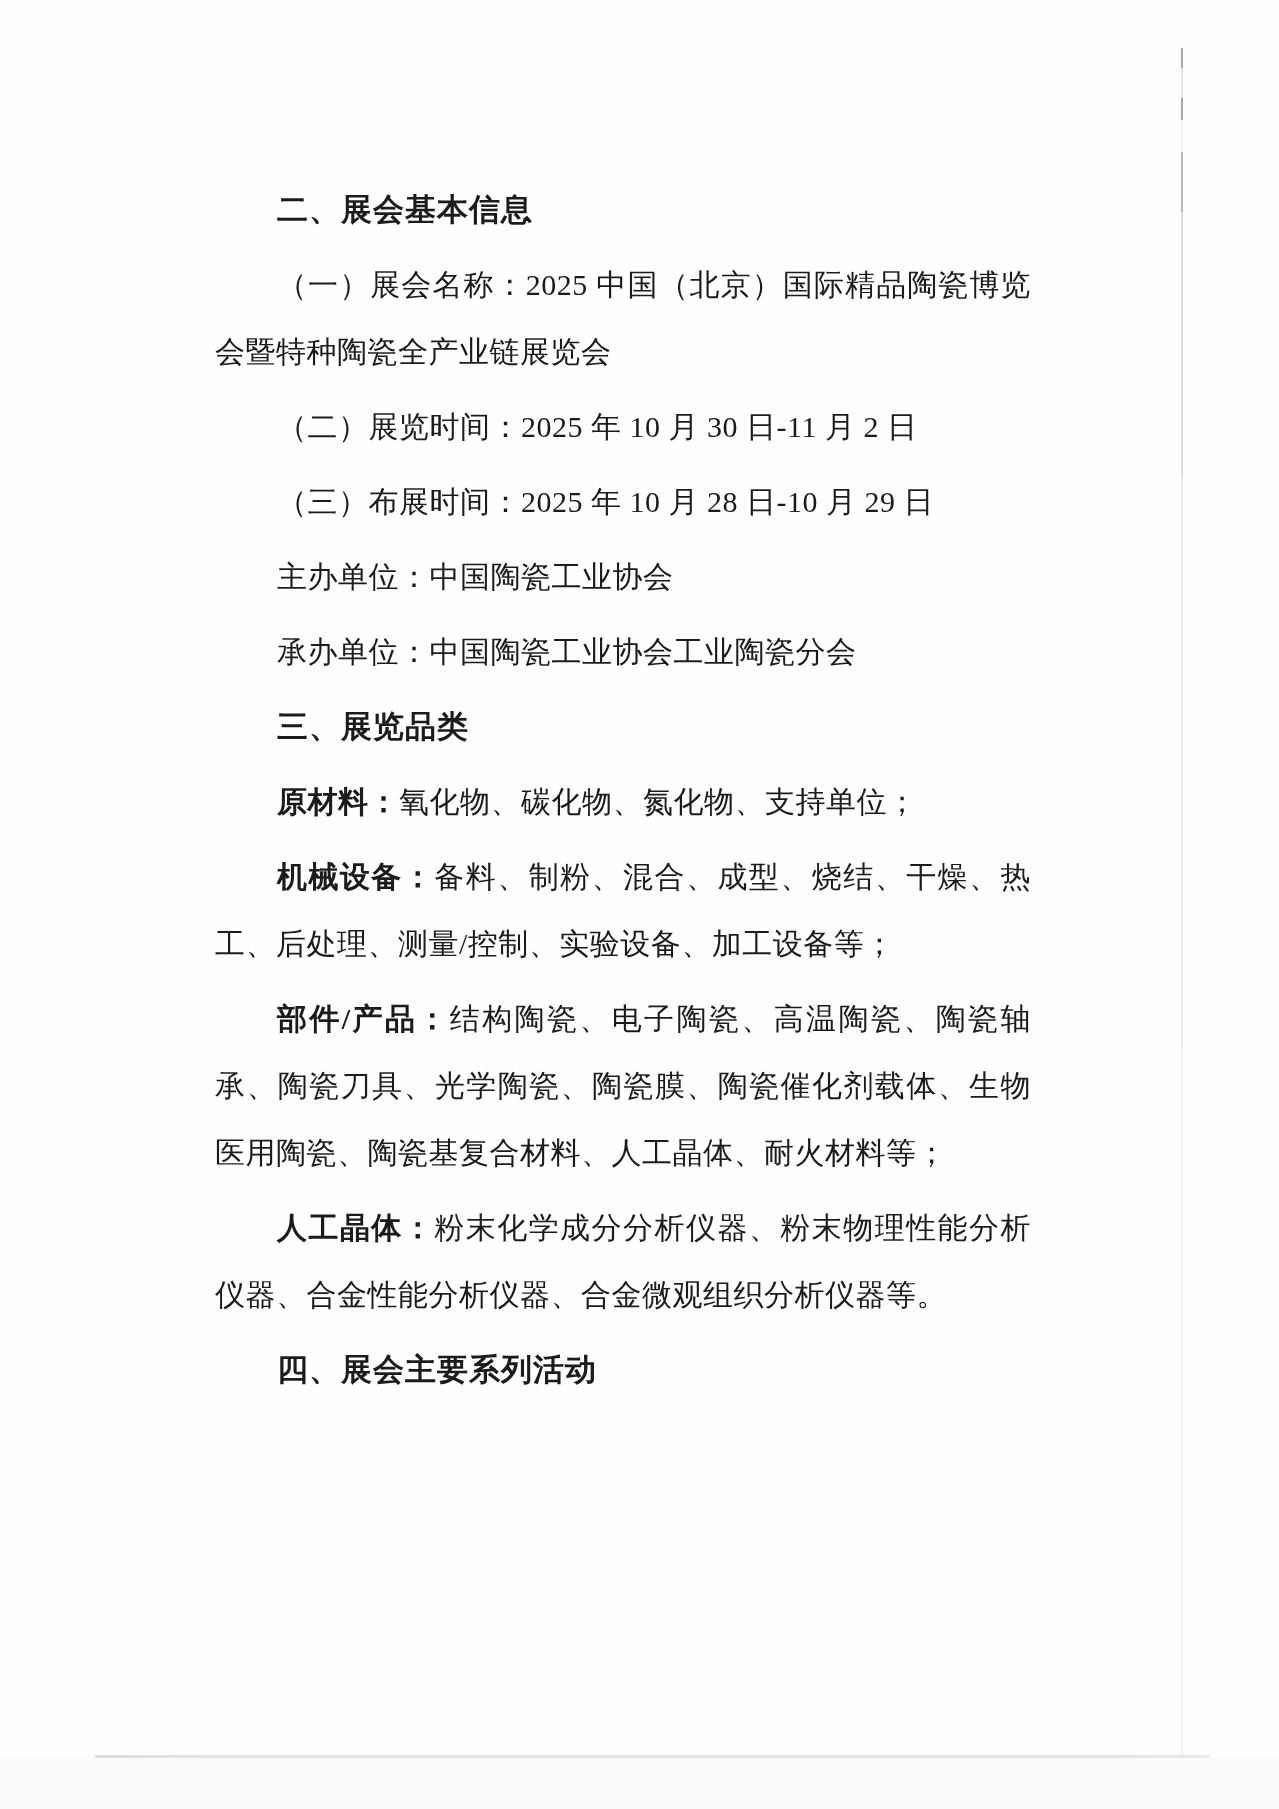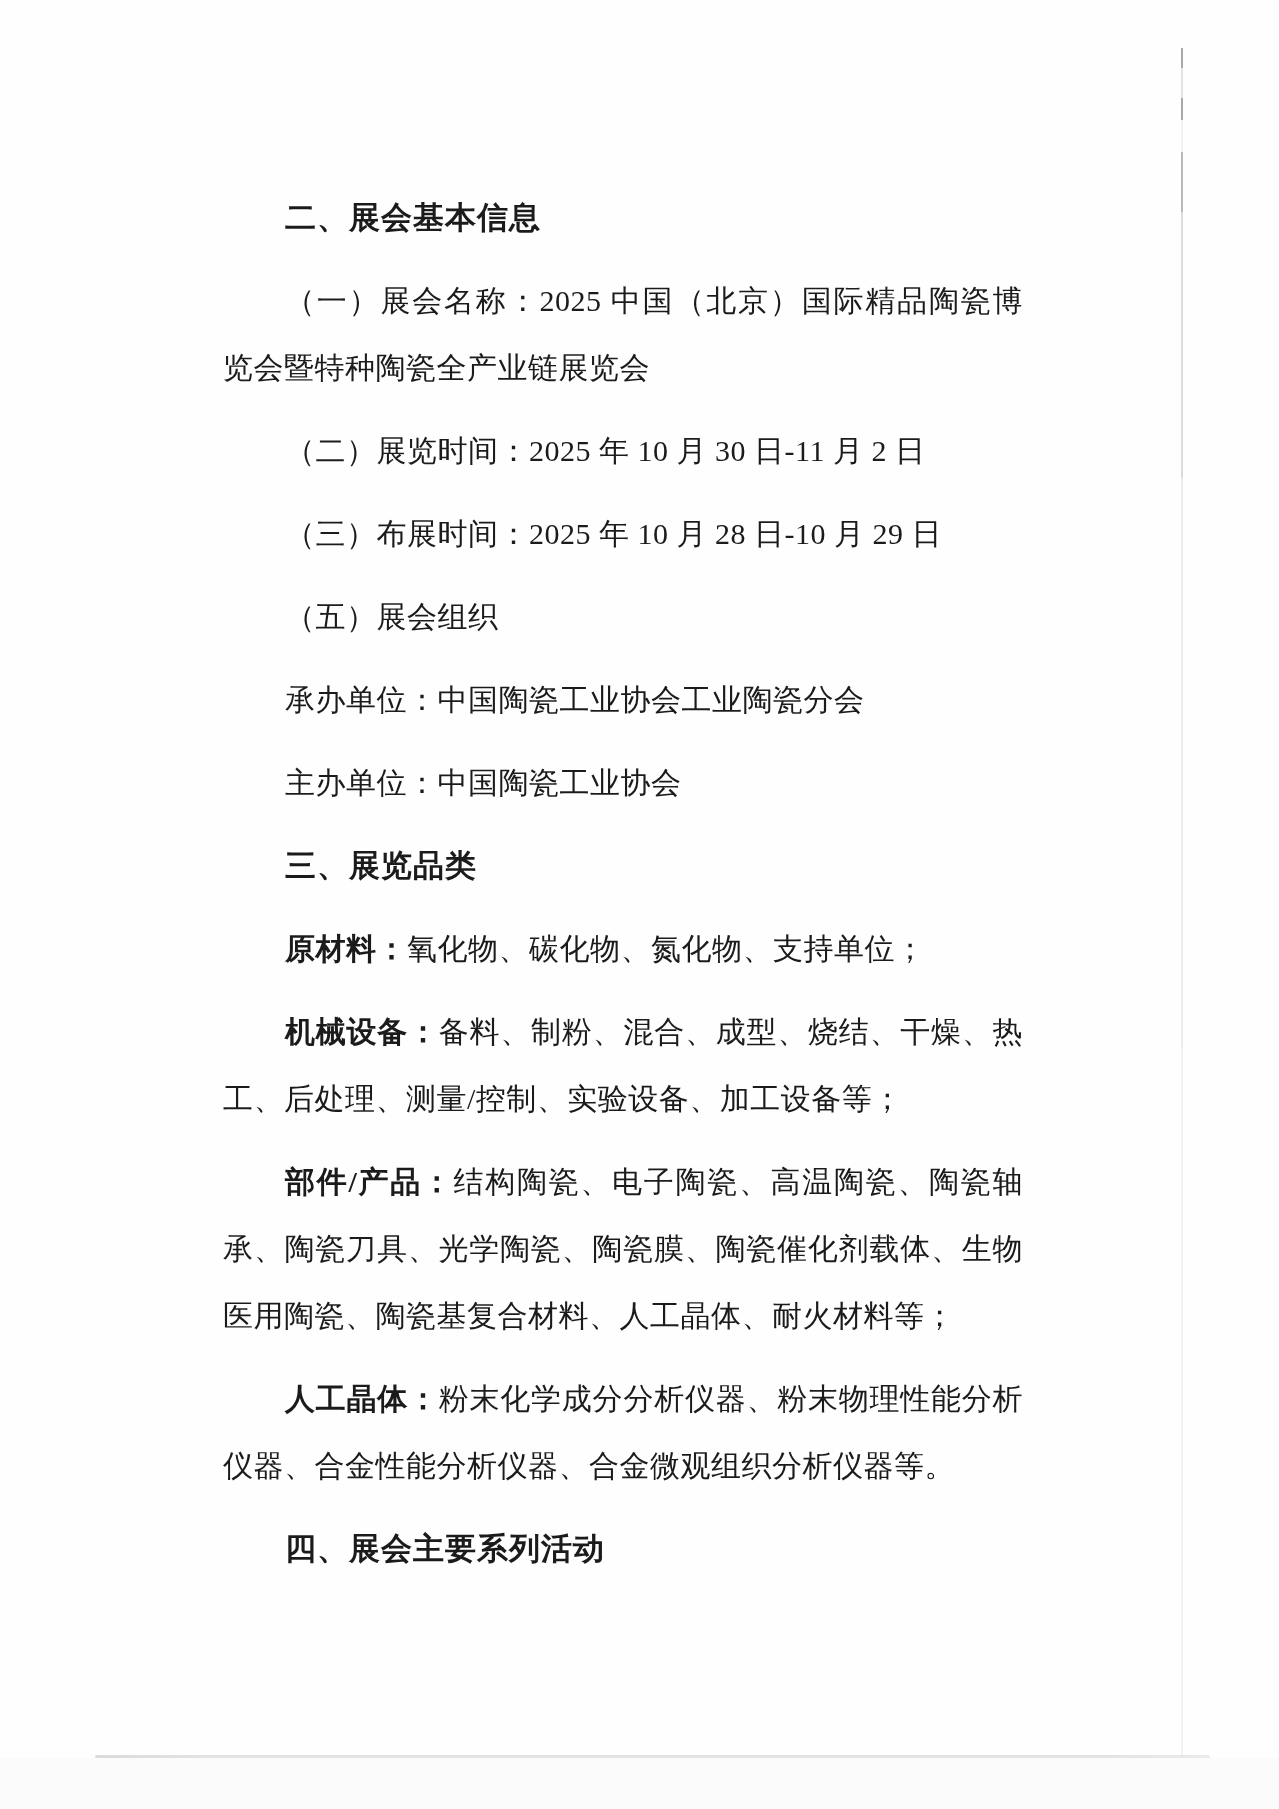--- a/index.html
+++ b/index.html
@@ -20,21 +20,21 @@
     background: #fefefe;
   }
   .content {
     position: absolute;
     left: 207px;
     top: 168px;
     width: 832px;
     color: #1b1b1b;
   }
   .content p, .content h2 {
-    margin: 16px;
+    margin: 8px;
     font-size: 30px;
     line-height: 67px;
     text-align: justify;
     text-indent: 62px;
     font-weight: normal;
     letter-spacing: 0.5px;
   }
   .content h2 {
     font-family: "Liberation Sans", sans-serif;
     font-weight: 700;
@@ -92,26 +92,25 @@
 
     <h2>二、展会基本信息</h2>
 
     <p>（一）展会名称：2025 中国（北京）国际精品陶瓷博览会暨特种陶瓷全产业链展览会</p>
 
     <p>（二）展览时间：2025 年 10 月 30 日-11 月 2 日</p>
 
     <p>（三）布展时间：2025 年 10 月 28 日-10 月 29 日</p>
 
 
-    <p>（五）展会组织</p>
 
 
+    <p>主办单位：中国陶瓷工业协会</p>
+
     <p>承办单位：中国陶瓷工业协会工业陶瓷分会</p>
-
-    <p>主办单位：中国陶瓷工业协会</p>
 
     <h2>三、展览品类</h2>
 
     <p><b>原材料：</b><span>氧化物、碳化物、氮化物、支持单位；</span></p>
 
     <p><b>机械设备：</b><span>备料、制粉、混合、成型、烧结、干燥、热工、后处理、测量/控制、实验设备、加工设备等；</span></p>
 
     <p><b>部件/产品：</b><span>结构陶瓷、电子陶瓷、高温陶瓷、陶瓷轴承、陶瓷刀具、光学陶瓷、陶瓷膜、陶瓷催化剂载体、生物医用陶瓷、陶瓷基复合材料、人工晶体、耐火材料等；</span></p>
 
     <p><b>人工晶体：</b><span>粉末化学成分分析仪器、粉末物理性能分析仪器、合金性能分析仪器、合金微观组织分析仪器等。</span></p>

